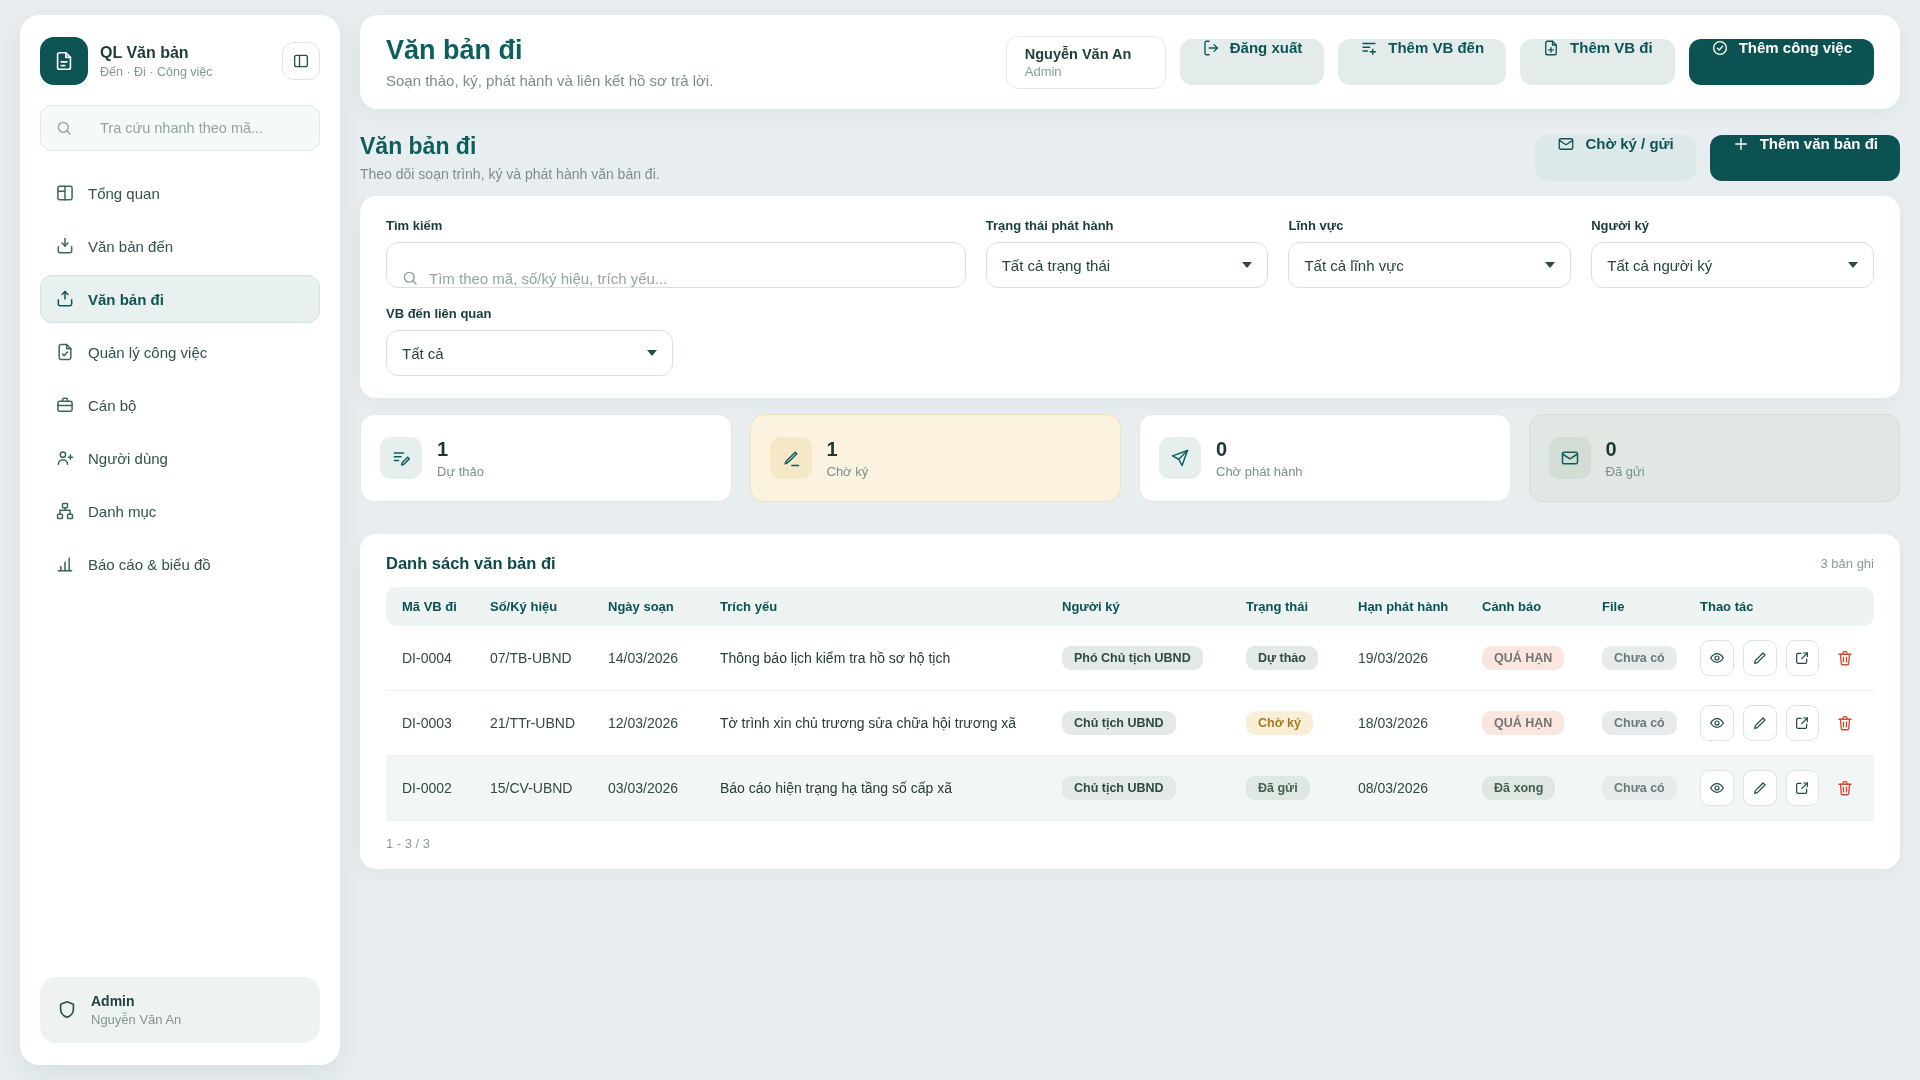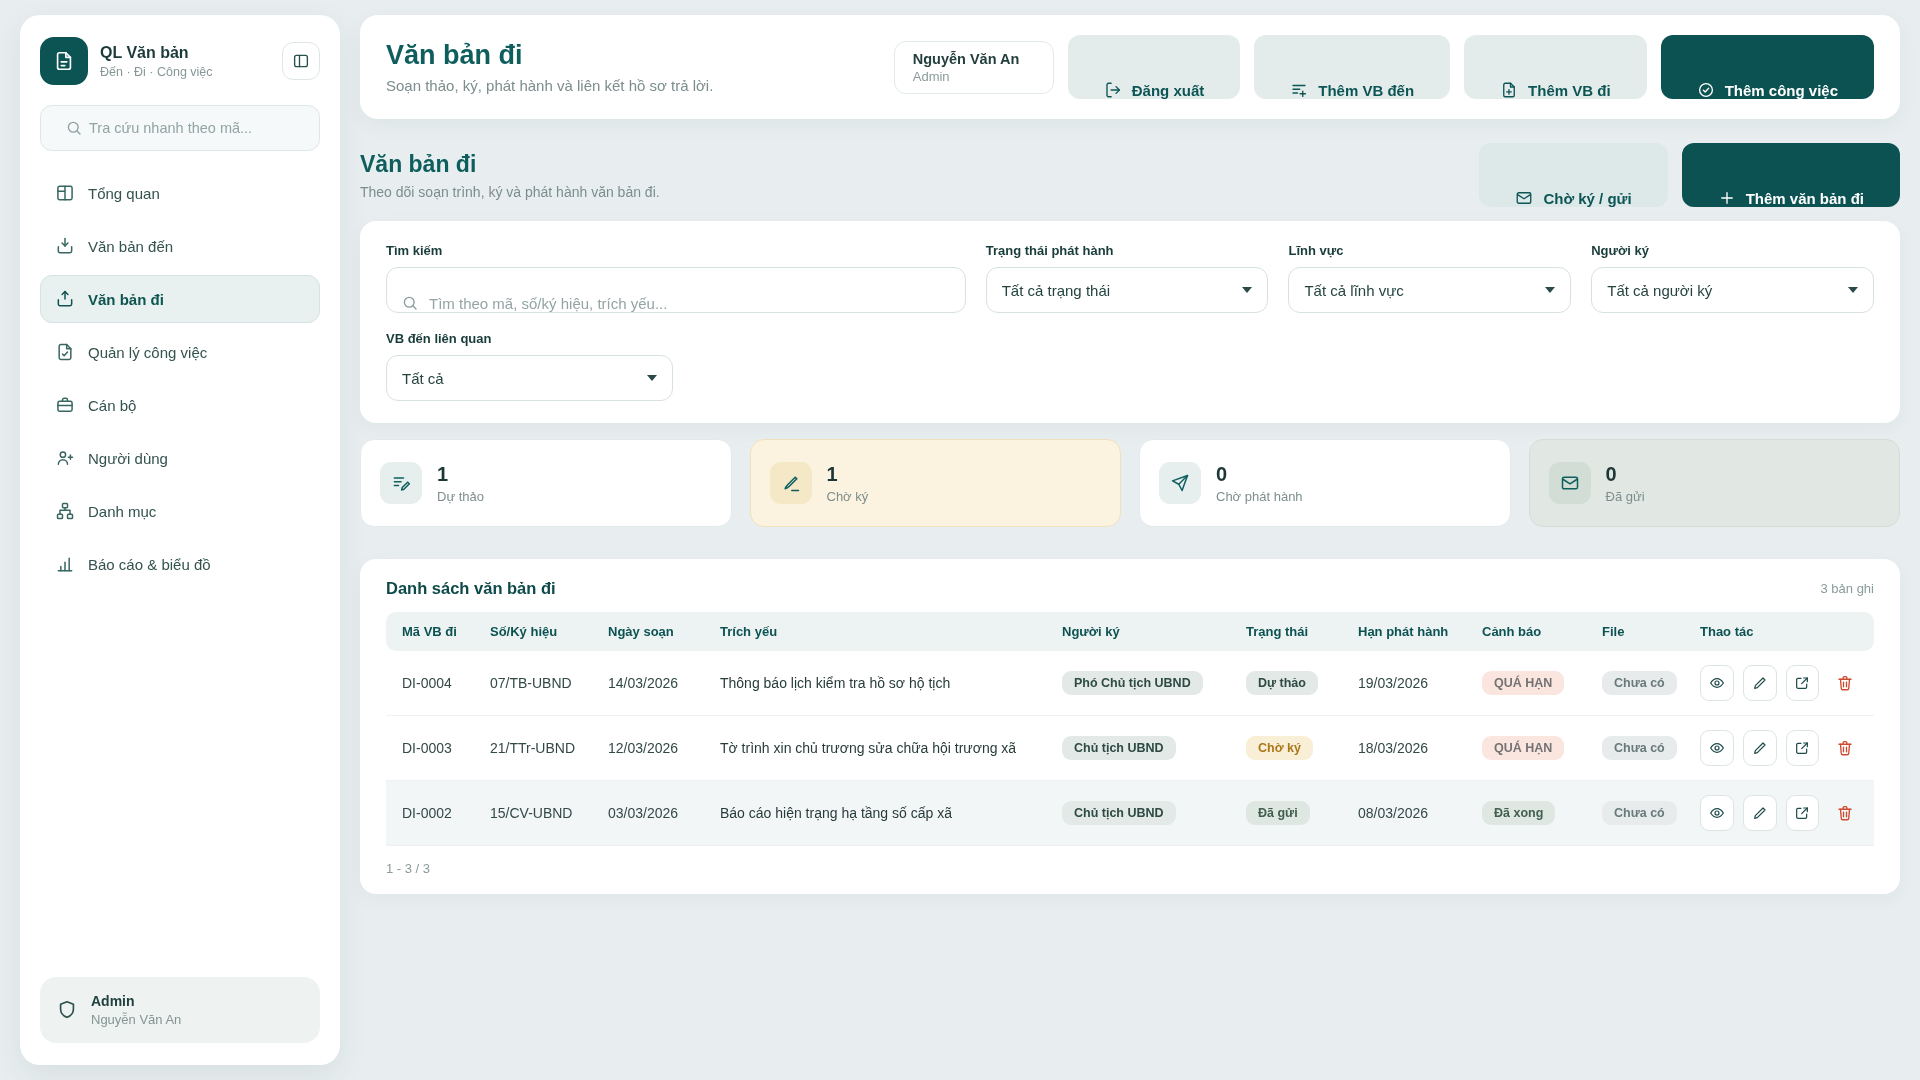--- a/index.html
+++ b/index.html
@@ -26,21 +26,21 @@
   .logo { width:48px; height:48px; border-radius:14px; background:#0c5353;
           display:flex; align-items:center; justify-content:center; color:#fff; }
   .sb-titles { flex:1; min-width:0; }
   .sb-title { font-size:16px; font-weight:700; color:#1c3a3a; }
   .sb-sub { font-size:12.5px; color:#87979
 
 7; color:#879797; margin-top:3px; }
   .collapse-btn { width:38px; height:38px; border:1px solid #dfe6e6; background:#fff;
     border-radius:11px; color:#28504d; display:flex; align-items:center; justify-content:center; cursor:pointer; }
   .sb-search { margin-top:20px; height:46px; border:1px solid #dfe6e6; background:#f6f9f9;
-    border-radius:12px; display:flex; align-items:center; gap:6px; padding:0 24px; color:#90a0a0; }
+    border-radius:12px; display:flex; align-items:center; gap:27px; padding:0 14px; color:#90a0a0; }
   .sb-search input { border:none; outline:none; background:transparent; flex:1;
     font:inherit; font-size:14.5px; color:#2c4a47; }
   .sb-search input::placeholder { color:#93a3a3; }
   .sb-nav { margin-top:18px; display:flex; flex-direction:column; gap:5px; }
   .nav-item { display:flex; align-items:center; gap:13px; height:48px; padding:0 14px;
     border-radius:12px; border:1px solid transparent; font-size:15px; color:#33534f;
     cursor:pointer; }
   .nav-item .ic { color:#386662; }
   .nav-item.active { background:#e8f1ef; border-color:#d4e3e1; color:#0e5450; font-weight:700; }
   .nav-item.active .ic { color:#0e5450; }
@@ -58,21 +58,21 @@
   .header-card { background:#fff; border-radius:18px; padding:20px 26px;
     display:flex; align-items:center; justify-content:space-between;
     box-shadow:0 6px 20px rgba(20,60,60,.05); }
   .hc-left h1 { font-size:27px; font-weight:700; color:#0f5e5e; }
   .hc-left p { font-size:15px; color:#7c8d8d; margin-top:6px; }
   .hc-right { display:flex; align-items:center; gap:14px; }
   .user-card { border:1px solid #e2e9e9; border-radius:12px; padding:9px 18px; min-width:160px; }
   .uc-name { font-size:14.5px; font-weight:700; color:#233f3d; }
   .uc-role { font-size:13px; color:#8c9b9b; margin-top:2px; }
 
-  .btn { display:inline-flex; align-items:flex-end; gap:10px; height:64px; padding:0 36px;
+  .btn { display:inline-flex; align-items:flex-start; gap:10px; height:46px; padding:0 22px;
     border:none; border-radius:12px; font-family:inherit; font-size:15px; font-weight:700;
     cursor:pointer; white-space:nowrap; }
   .btn-light { background:#e3eceb; color:#0d5555; }
   .btn-light2 { background:#dde8e8; color:#0d5555; }
   .btn-dark { background:#0c5252; color:#ffffff; }
 
   .page-head { margin-top:24px; display:flex; align-items:center; justify-content:space-between; }
   .page-head h2 { font-size:23px; font-weight:700; color:#0f5e5e; }
   .page-head p { font-size:14px; color:#7c8d8d; margin-top:6px; }
   .ph-actions { display:flex; gap:14px; }

